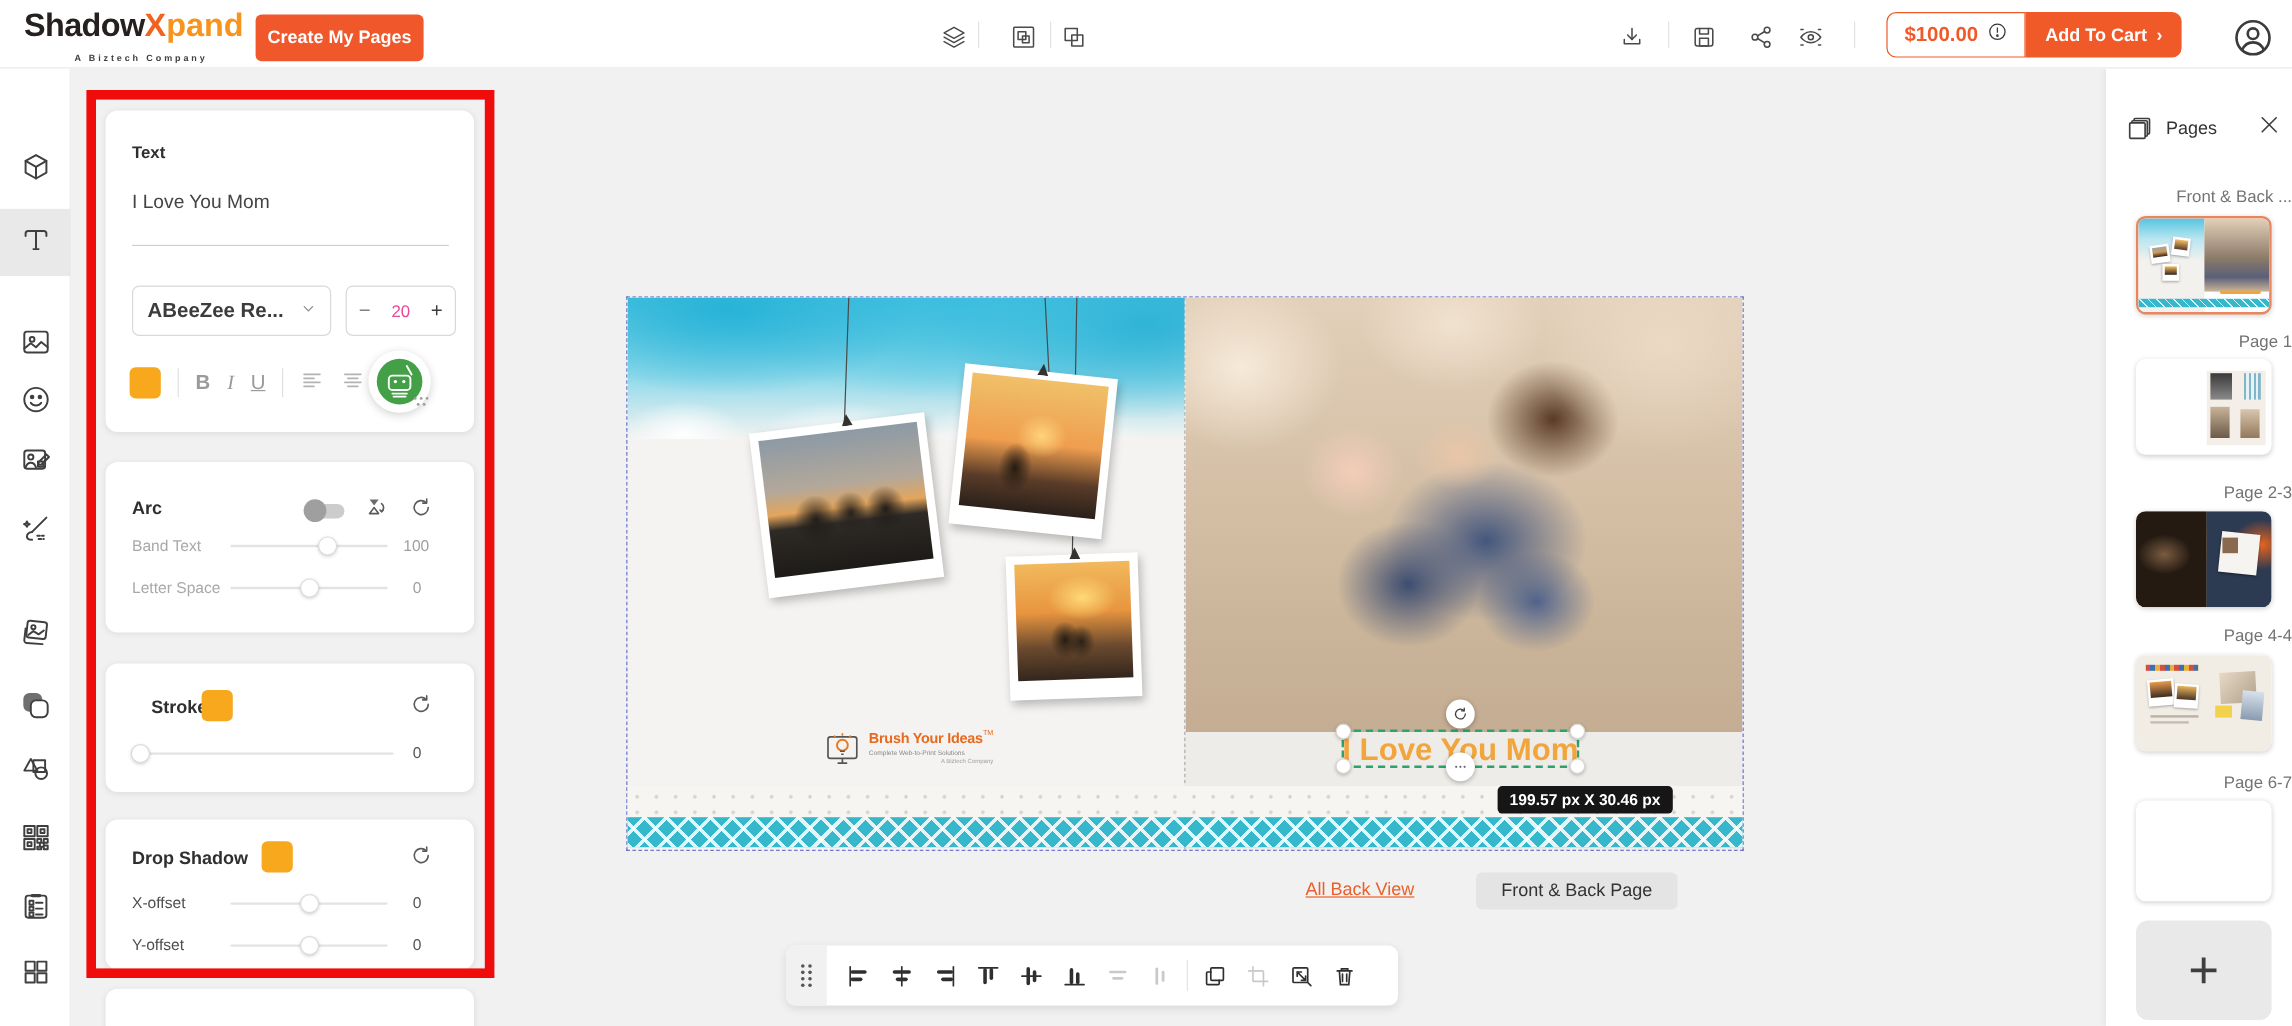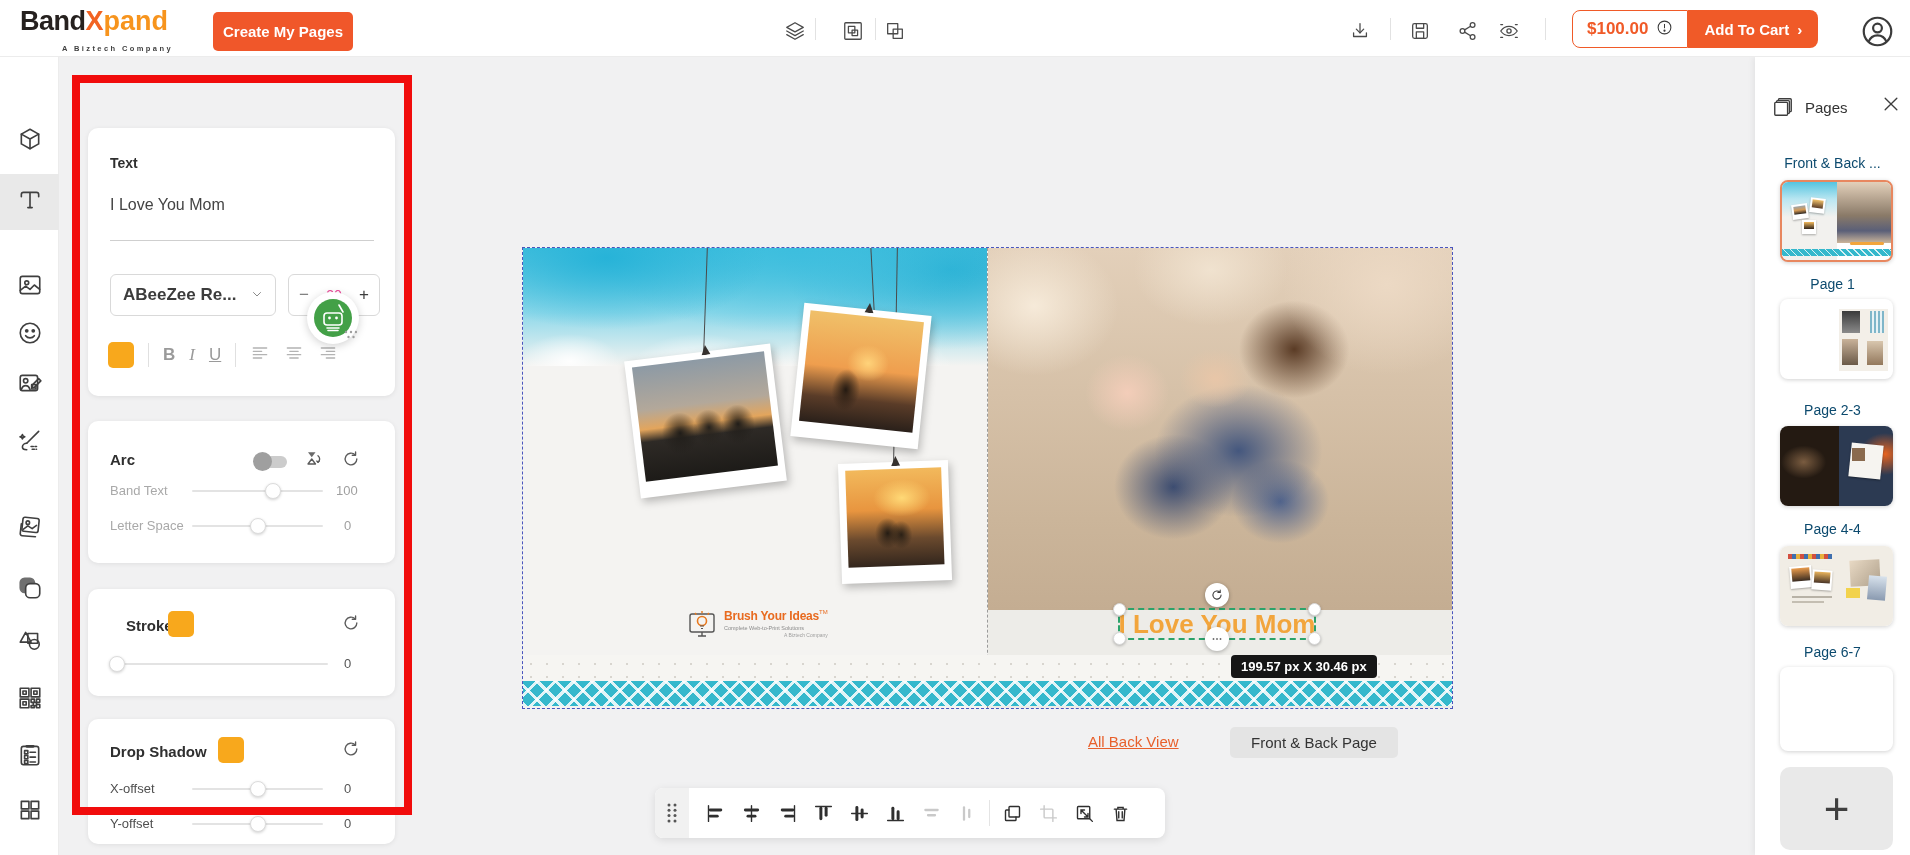--- a/index.html
+++ b/index.html
@@ -26,21 +26,21 @@
   .avatar { position:absolute; left:1861px; top:15px; width:33px; height:33px; }
   .avatar svg { width:33px; height:33px; stroke:#3b3b3b; fill:none; stroke-width:1.6; }
 
   
   .toolrail { position:absolute; left:0; top:57px; width:59px; height:798px; background:#fff; border-right:1px solid #ececec; z-index:30; }
   .rail-item { position:absolute; left:0; width:59px; height:56px; display:flex; align-items:center; justify-content:center; color:#3f3f3f; cursor:pointer; }
   .rail-item svg { width:26px; height:26px; stroke:currentColor; fill:none; stroke-width:1.5; stroke-linecap:round; stroke-linejoin:round; }
   .rail-item.active { background:#e9e9e9; }
 
   
-  .card { position:absolute; background:#fff; border-radius:10px; box-shadow:0 1px 5px rgba(0,0,0,.08); z-index:10;margin-top:36px; }
+  .card { position:absolute; background:#fff; border-radius:10px; box-shadow:0 1px 5px rgba(0,0,0,.08); z-index:10; }
   .highlight-border { position:absolute; left:72px; top:75px; width:340px; height:740px; border:8px solid #f10c0c; z-index:20; pointer-events:none; }
   .card-title { font-size:14px; font-weight:bold; color:#2f2f2f; }
   .swatch { width:26px; height:26px; border-radius:5px; background:#f8a81c; cursor:pointer; }
   .reset-ic svg, .small-ic svg { width:20px; height:20px; stroke:#5a5a5a; fill:none; stroke-width:1.6; stroke-linecap:round; stroke-linejoin:round; }
   .slider { position:absolute; height:2px; background:#e3e3e3; border-radius:2px; cursor:pointer; }
   .knob { position:absolute; top:50%; width:16px; height:16px; background:#fff; border:1px solid #dcdcdc; border-radius:50%; transform:translate(-50%,-50%); box-shadow:0 1px 3px rgba(0,0,0,.18); }
   .slider-label { position:absolute; font-size:13px; color:#a9a9a9; }
   .slider-label.dark { color:#4f4f4f; }
   .slider-val { position:absolute; font-size:13px; color:#9f9f9f; }
   .toggle { position:absolute; width:32px; height:12px; background:#cccccc; border-radius:6px; cursor:pointer; }
@@ -110,52 +110,52 @@
   .byi-text sup { font-size:6px; color:#e86a1f; }
   .byi-sub { font-size:5.5px; color:#8a8a8a; margin-top:1px; }
   .byi-sub2 { font-size:5px; color:#9e9e9e; margin-top:1px; text-align:right; }
 
   
   .text-sel { position:absolute; left:595px; top:360px; width:198px; height:32px; border:2px dashed #2ba36b; z-index:6; display:flex; align-items:center; justify-content:center; cursor:move; }
   .sel-text { font-size:26px; font-weight:bold; color:#f2a53c; white-space:nowrap; }
   .handle { position:absolute; width:13px; height:13px; background:#fff; border:1px solid #d8d8d8; border-radius:50%; box-shadow:0 1px 3px rgba(0,0,0,.25); }
   .handle-big { position:absolute; width:24px; height:24px; background:#fff; border-radius:50%; box-shadow:0 1px 4px rgba(0,0,0,.3); display:flex; align-items:center; justify-content:center; cursor:pointer; }
   .handle-big svg { width:14px; height:14px; stroke:#3c3c3c; fill:none; stroke-width:1.8; stroke-linecap:round; }
-  .size-tooltip { position:absolute; left:708px; top:407px; height:23px; padding:0 10px; background:#161616; border-radius:4px; color:#fff; font-size:13px; font-weight:bold; line-height:23px; z-index:7; white-space:nowrap; }
+  .size-tooltip { position:absolute; left:725px; top:407px; height:23px; padding:0 10px; background:#161616; border-radius:4px; color:#fff; font-size:13px; font-weight:bold; line-height:23px; z-index:7; white-space:nowrap; }
 
   
   .all-pages-link { position:absolute; left:1088px; top:733px; font-size:15px; color:#e8602c; text-decoration:underline; cursor:pointer; z-index:5; }
   .fb-btn { position:absolute; left:1230px; top:727px; width:168px; height:31px; background:#e4e4e4; border:none; border-radius:5px; font-size:15px; color:#333; cursor:pointer; z-index:5; font-family:inherit; }
 
   
   .btoolbar { position:absolute; left:655px; top:788px; width:510px; height:50px; background:#fff; border-radius:8px; box-shadow:0 2px 8px rgba(0,0,0,.1); z-index:15; display:flex; align-items:center; }
   .bt-handle { width:34px; height:50px; background:#f1f1f1; border-radius:8px 0 0 8px; display:flex; align-items:center; justify-content:center; cursor:grab; }
   .bt-ic { width:36px; height:36px; display:flex; align-items:center; justify-content:center; color:#2f2f2f; cursor:pointer; }
   .bt-ic svg { width:21px; height:21px; stroke:currentColor; fill:none; stroke-linecap:round; }
   .bt-ic.disabled { color:#c9c9c9; cursor:default; }
   .bt-div { width:1px; height:26px; background:#e4e4e4; margin:0 4px; }
 
   
   .pages-panel { position:absolute; left:1755px; top:57px; width:155px; height:798px; background:#fff; box-shadow:-2px 0 6px rgba(0,0,0,.06); z-index:35; }
   .pp-head-ic svg { width:22px; height:22px; stroke:#3d3d3d; fill:none; stroke-width:1.5; }
   .pp-title { position:absolute; left:1805px; top:99px; font-size:15px; color:#333; z-index:36; }
   .pp-close { position:absolute; left:1881px; top:94px; width:20px; height:20px; z-index:36; cursor:pointer; }
   .pp-close svg { width:20px; height:20px; stroke:#3d3d3d; fill:none; stroke-width:1.6; stroke-linecap:round; }
-  .pp-label { position:absolute; width:155px; text-align:center; font-size:14px; color:#0c4a6e; z-index:36; }
+  .pp-label { position:absolute; width:155px; text-align:right; font-size:14px; color:#737373; z-index:36; }
   .thumb { position:absolute; left:1780px; width:113px; height:80px; background:#fff; border-radius:8px; box-shadow:0 1px 4px rgba(0,0,0,.18); z-index:36; cursor:pointer; overflow:hidden; }
   .thumb.selected { border:2px solid #e8875f; }
   .add-page-btn { position:absolute; left:1780px; top:767px; width:113px; height:83px; background:#e9e9e9; border:none; border-radius:10px; font-size:44px; font-weight:300; color:#3f3f3f; cursor:pointer; z-index:36; line-height:70px; }
   .mini { position:absolute; }
 </style>
 </head>
 <body>
 
 <div class="header">
   <div class="logo">
-    <span class="l1">Band</span><span class="l2">X</span><span class="l3">pand</span>
+    <span class="l1">Shadow</span><span class="l2">X</span><span class="l3">pand</span>
   </div>
   <div class="logo-tag">A Biztech Company</div>
 
   <button class="btn-primary create-btn">Create My Pages</button>
 
   <div class="hicon" style="left:784px;">
     <svg viewBox="0 0 24 24">
         <polygon points="12 3 21 8 12 13 3 8"></polygon>
         <polyline points="3 12 12 17 21 12"></polyline>
         <polyline points="3 16 12 21 21 16"></polyline>

